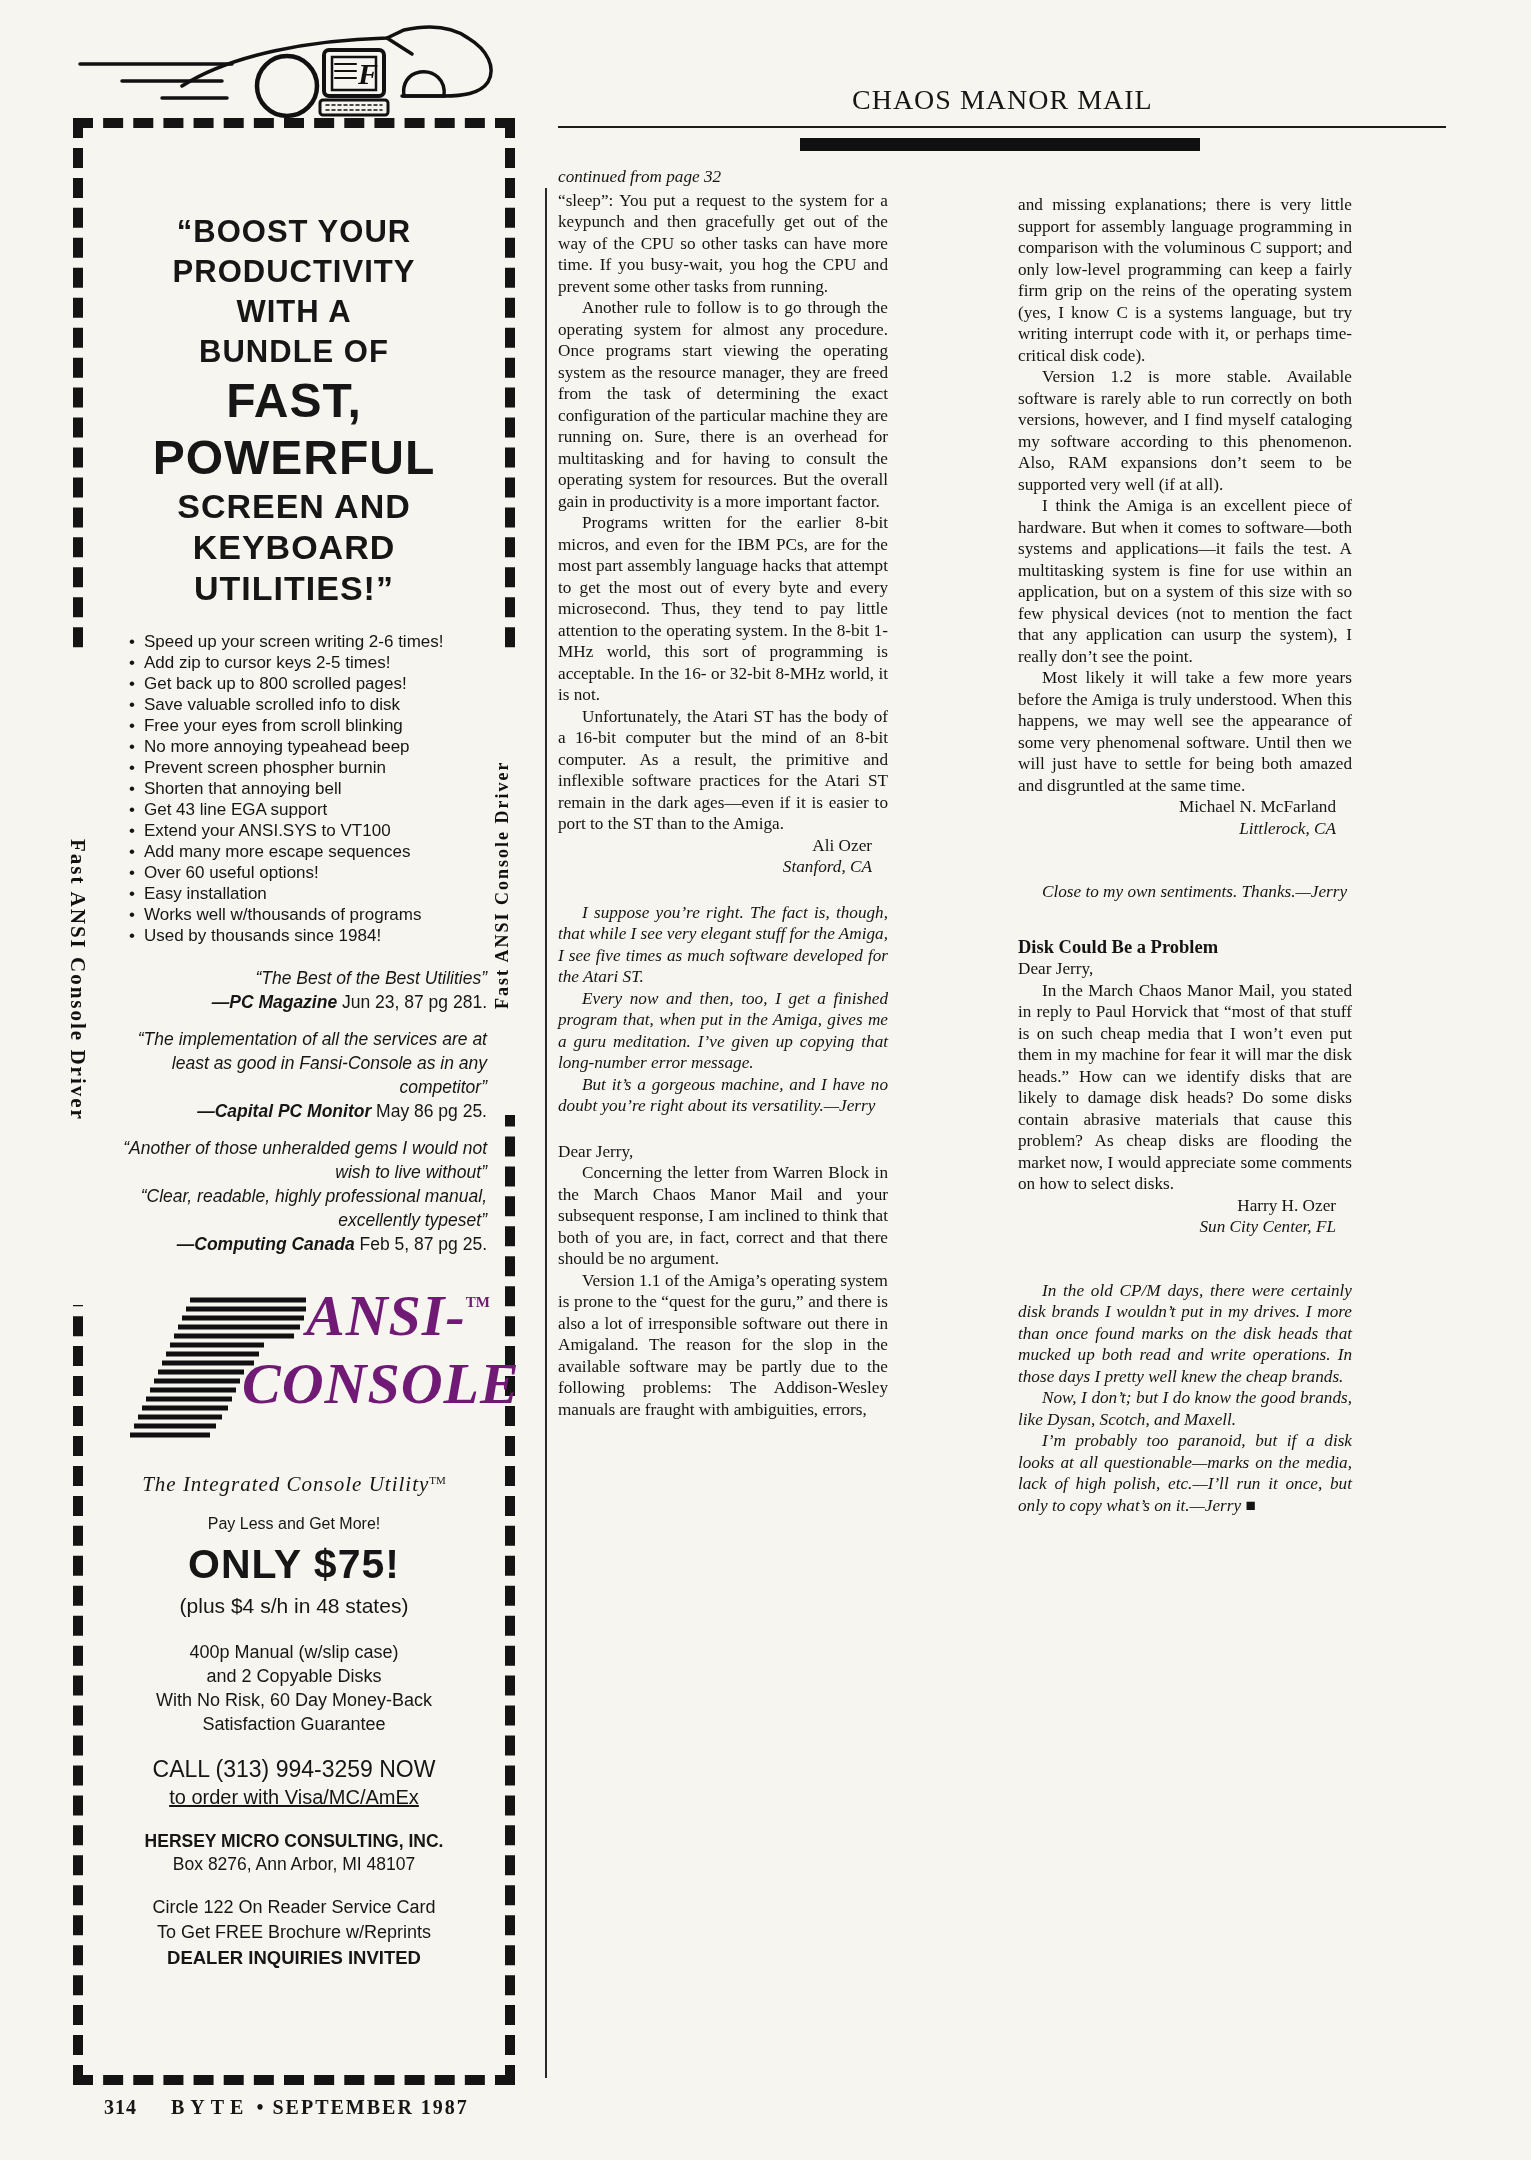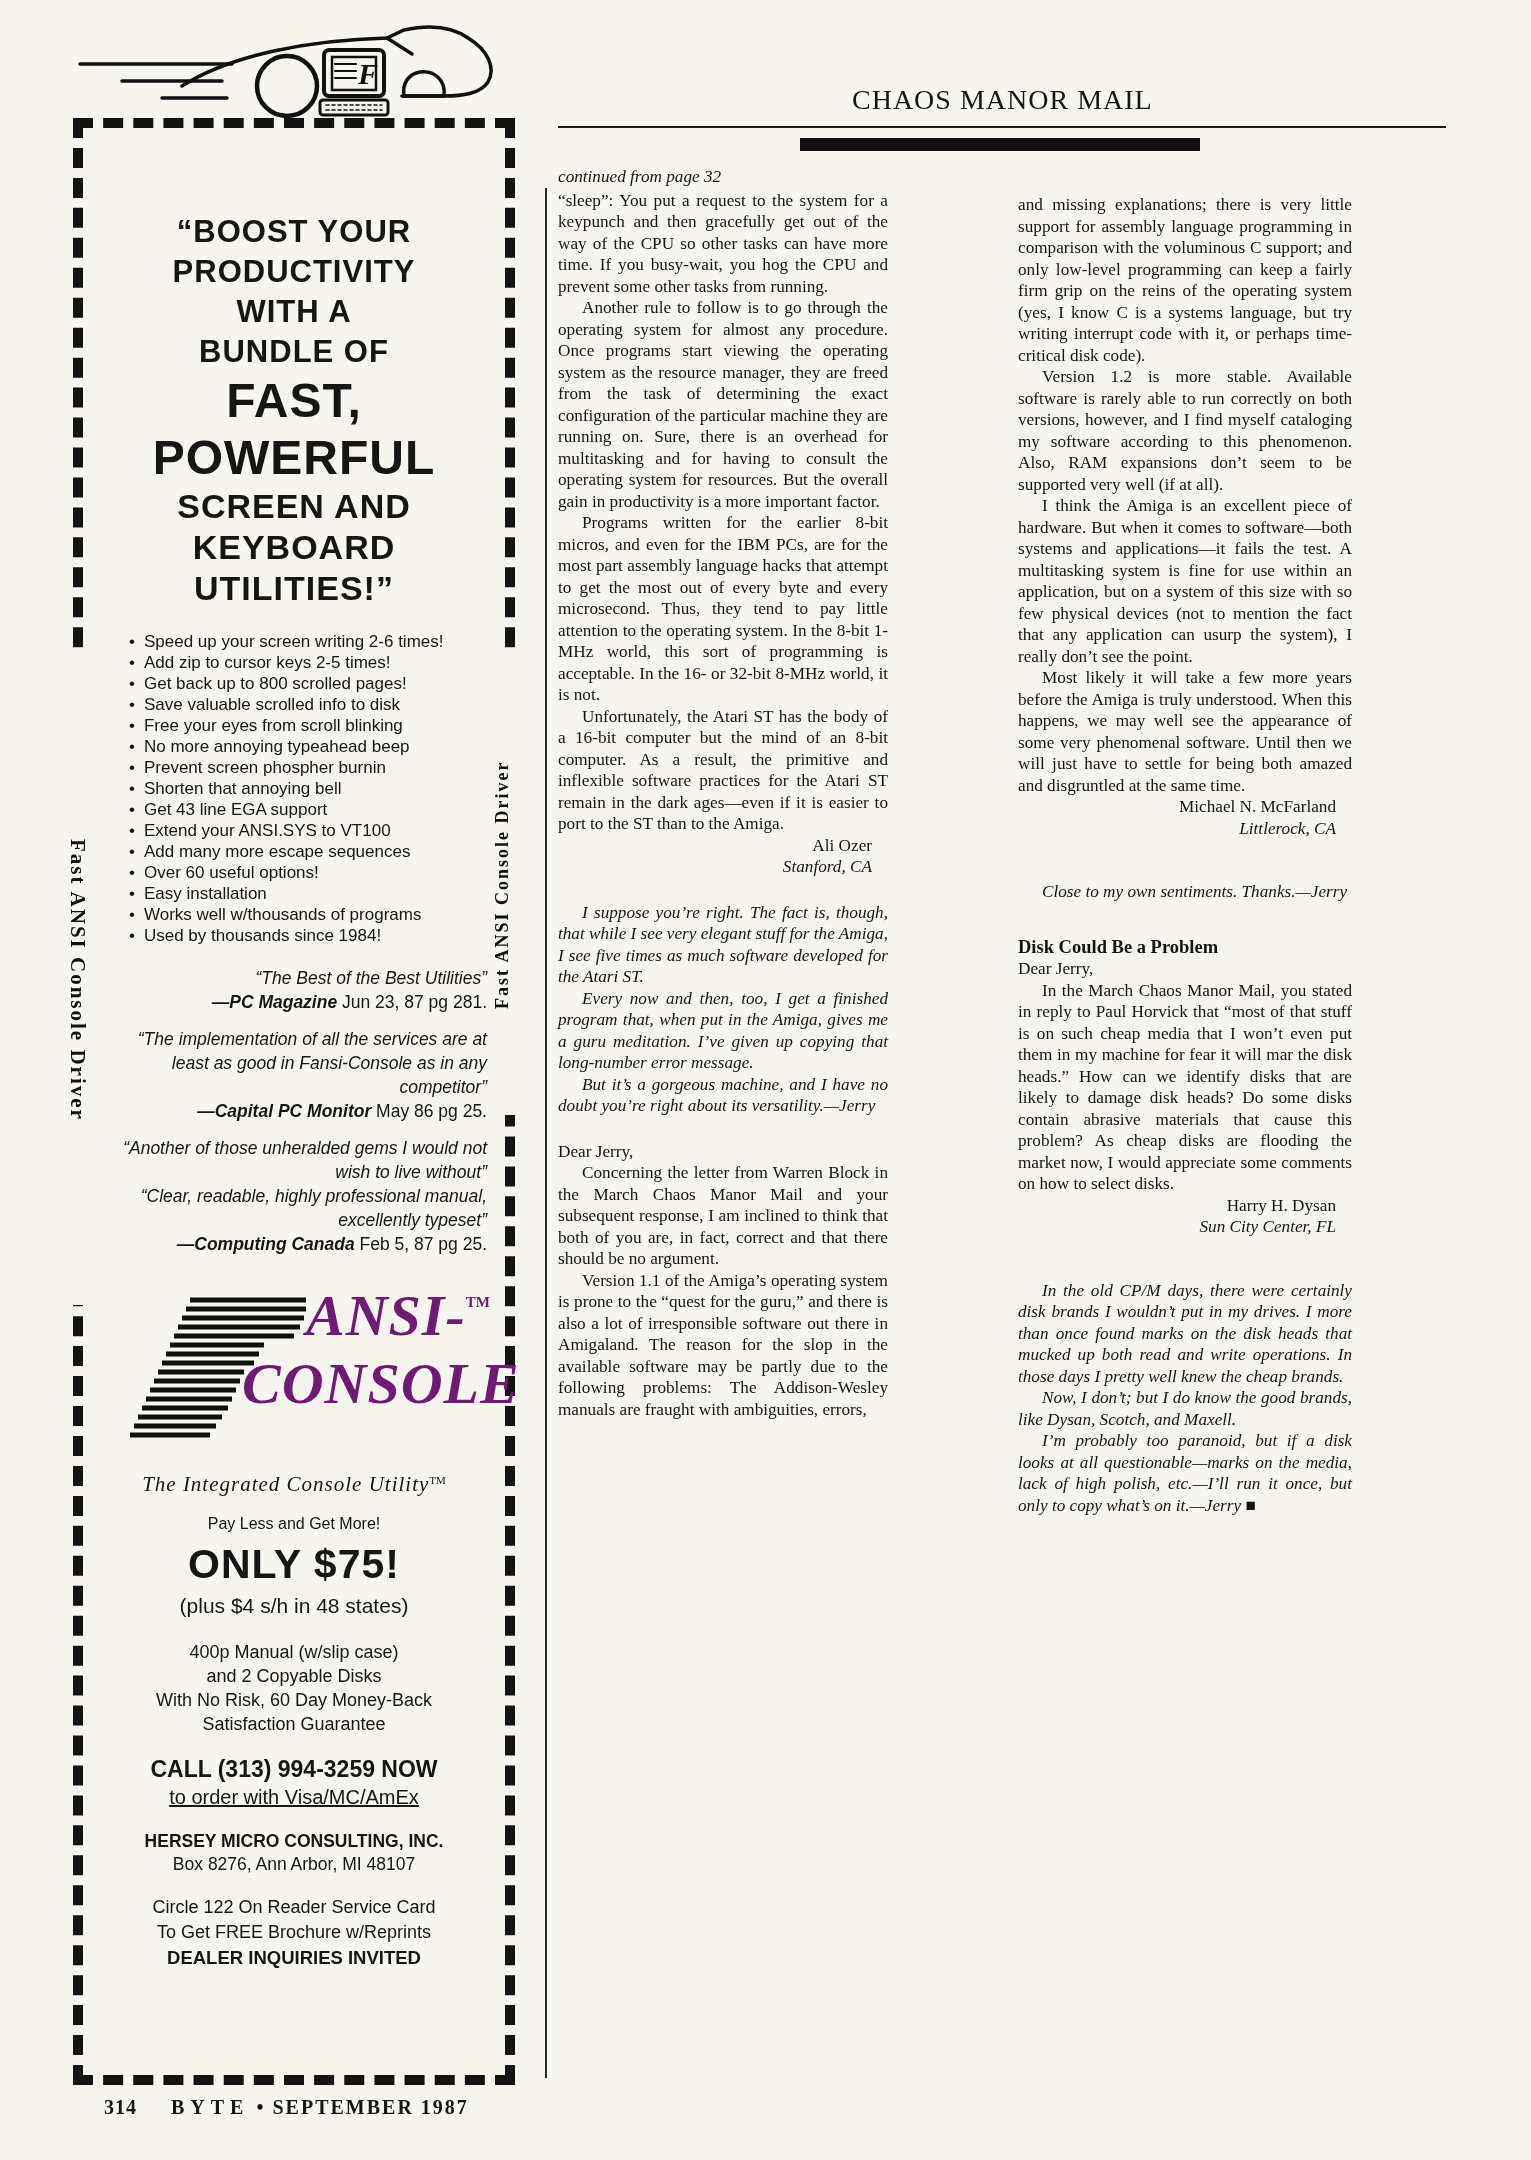--- a/index.html
+++ b/index.html
@@ -46,21 +46,21 @@
   .logo{position:relative;margin:38px auto 0;width:400px;height:172px;text-align:left;}
   .logo-txt{position:absolute;font-family:"Liberation Serif", serif;font-style:italic;font-weight:bold;font-size:58px;color:#701a75;letter-spacing:1px;}
   .logo-top{left:212px;top:-12px;}
   .logo-bottom{left:148px;top:56px;}
   .logo-tm{font-size:15px;font-style:normal;vertical-align:28px;letter-spacing:0;}
   .logo-tagline{margin-top:6px;font-family:"Liberation Serif", serif;font-style:italic;font-size:21px;letter-spacing:1px;}
   .ad-teaser{margin-top:18px;font-size:16px;}
   .ad-price{margin-top:8px;font-size:41px;font-weight:bold;letter-spacing:1px;}
   .ad-ship{margin-top:6px;font-size:21px;}
   .ad-includes{margin-top:22px;font-size:18px;line-height:24px;}
-  .ad-call{margin-top:20px;font-size:23px;font-weight:bold;}
+  .ad-call{margin-top:20px;font-size:23px;font-weight:normal;}
   .ad-call-sub{font-size:20px;margin-top:3px;text-decoration:underline;}
   .ad-company{margin-top:22px;font-size:17.5px;font-weight:bold;}
   .ad-address{font-size:17.5px;margin-top:2px;}
   .ad-circle{margin-top:20px;font-size:18px;line-height:25px;}
   .ad-dealer{font-size:18.5px;font-weight:bold;margin-top:2px;}
 
   
   .col{position:absolute;font-size:17.2px;line-height:21.5px;text-align:justify;color:#141414;}
   .col-middle{left:558px;top:166px;width:330px;}
   .col-right{left:1018px;top:194px;width:334px;}
@@ -220,21 +220,21 @@
     <div class="para p-plain">and missing explanations; there is very little support for assembly language programming in comparison with the voluminous C support; and only low-level programming can keep a fairly firm grip on the reins of the operating system (yes, I know C is a systems language, but try writing interrupt code with it, or perhaps time-critical disk code).</div>
     <div class="para p-indent">Version 1.2 is more stable. Available software is rarely able to run correctly on both versions, however, and I find myself cataloging my software according to this phenomenon. Also, RAM expansions don’t seem to be supported very well (if at all).</div>
     <div class="para p-indent">I think the Amiga is an excellent piece of hardware. But when it comes to software—both systems and applications—it fails the test. A multitasking system is fine for use within an application, but on a system of this size with so few physical devices (not to mention the fact that any application can usurp the system), I really don’t see the point.</div>
     <div class="para p-indent">Most likely it will take a few more years before the Amiga is truly understood. When this happens, we may well see the appearance of some very phenomenal software. Until then we will just have to settle for being both amazed and disgruntled at the same time.</div>
     <div class="para p-sig">Michael N. McFarland</div>
     <div class="para p-sig p-italic">Littlerock, CA</div>
     <div class="para p-italic p-indent" style="margin-top: 42px;">Close to my own sentiments. Thanks.—Jerry</div>
     <div class="para p-head" style="margin-top: 34px;">Disk Could Be a Problem</div>
     <div class="para p-plain">Dear Jerry,</div>
     <div class="para p-indent">In the March Chaos Manor Mail, you stated in reply to Paul Horvick that “most of that stuff is on such cheap media that I won’t even put them in my machine for fear it will mar the disk heads.” How can we identify disks that are likely to damage disk heads? Do some disks contain abrasive materials that cause this problem? As cheap disks are flooding the market now, I would appreciate some comments on how to select disks.</div>
-    <div class="para p-sig">Harry H. Dysan</div>
+    <div class="para p-sig">Harry H. Ozer</div>
     <div class="para p-sig p-italic">Sun City Center, FL</div>
     <div class="para p-italic p-indent" style="margin-top: 42px;">In the old CP/M days, there were certainly disk brands I wouldn’t put in my drives. I more than once found marks on the disk heads that mucked up both read and write operations. In those days I pretty well knew the cheap brands.</div>
     <div class="para p-italic p-indent">Now, I don’t; but I do know the good brands, like Dysan, Scotch, and Maxell.</div>
     <div class="para p-italic p-indent">I’m probably too paranoid, but if a disk looks at all questionable—marks on the media, lack of high polish, etc.—I’ll run it once, but only to copy what’s on it.—Jerry ■</div>
   </div>
 
 <div class="page-footer">
   <span class="pgnum">314</span><span class="mag">BYTE</span>&nbsp;<span>•</span>&nbsp;<span>SEPTEMBER 1987</span>
 </div>
 

